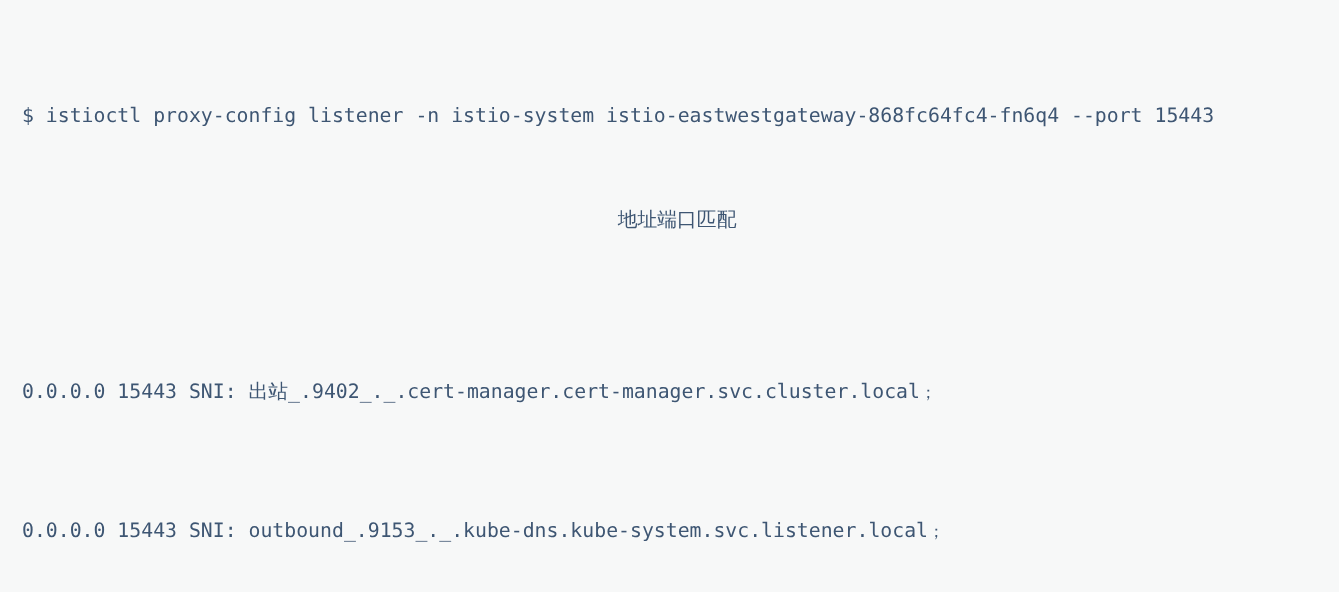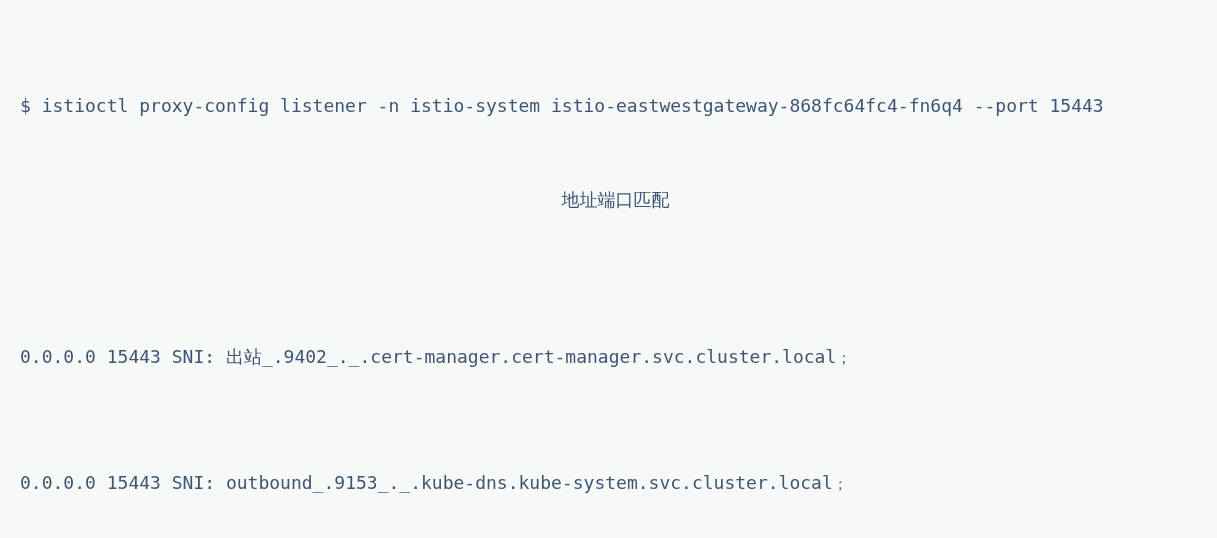--- a/index.html
+++ b/index.html
@@ -38,21 +38,21 @@
 </style>
 </head>
 <body>
 
 <div class="terminal">
   <div class="line command">$ istioctl proxy-config listener -n istio-system istio-eastwestgateway-868fc64fc4-fn6q4 --port 15443</div>
   <div class="line header cjk">地址端口匹配</div>
   <div>
   <div class="line"><span>0.0.0.0 </span><span>15443 </span><span>SNI: </span><span class="cjk">出站_.9402_._.cert-manager.cert-manager.svc.cluster.local</span><span class="terminator">；</span></div>
 
-  <div class="line"><span>0.0.0.0 </span><span>15443 </span><span>SNI: </span><span class="cjk">outbound_.9153_._.kube-dns.kube-system.svc.cluster.local</span><span class="terminator">；</span></div>
+  <div class="line"><span>0.0.0.0 </span><span>15443 </span><span>SNI: </span><span class="cjk">outbound_.9153_._.kube-dns.kube-system.svc.listener.local</span><span class="terminator">；</span></div>
 
   
 
   
 
   
 
   
 
   

